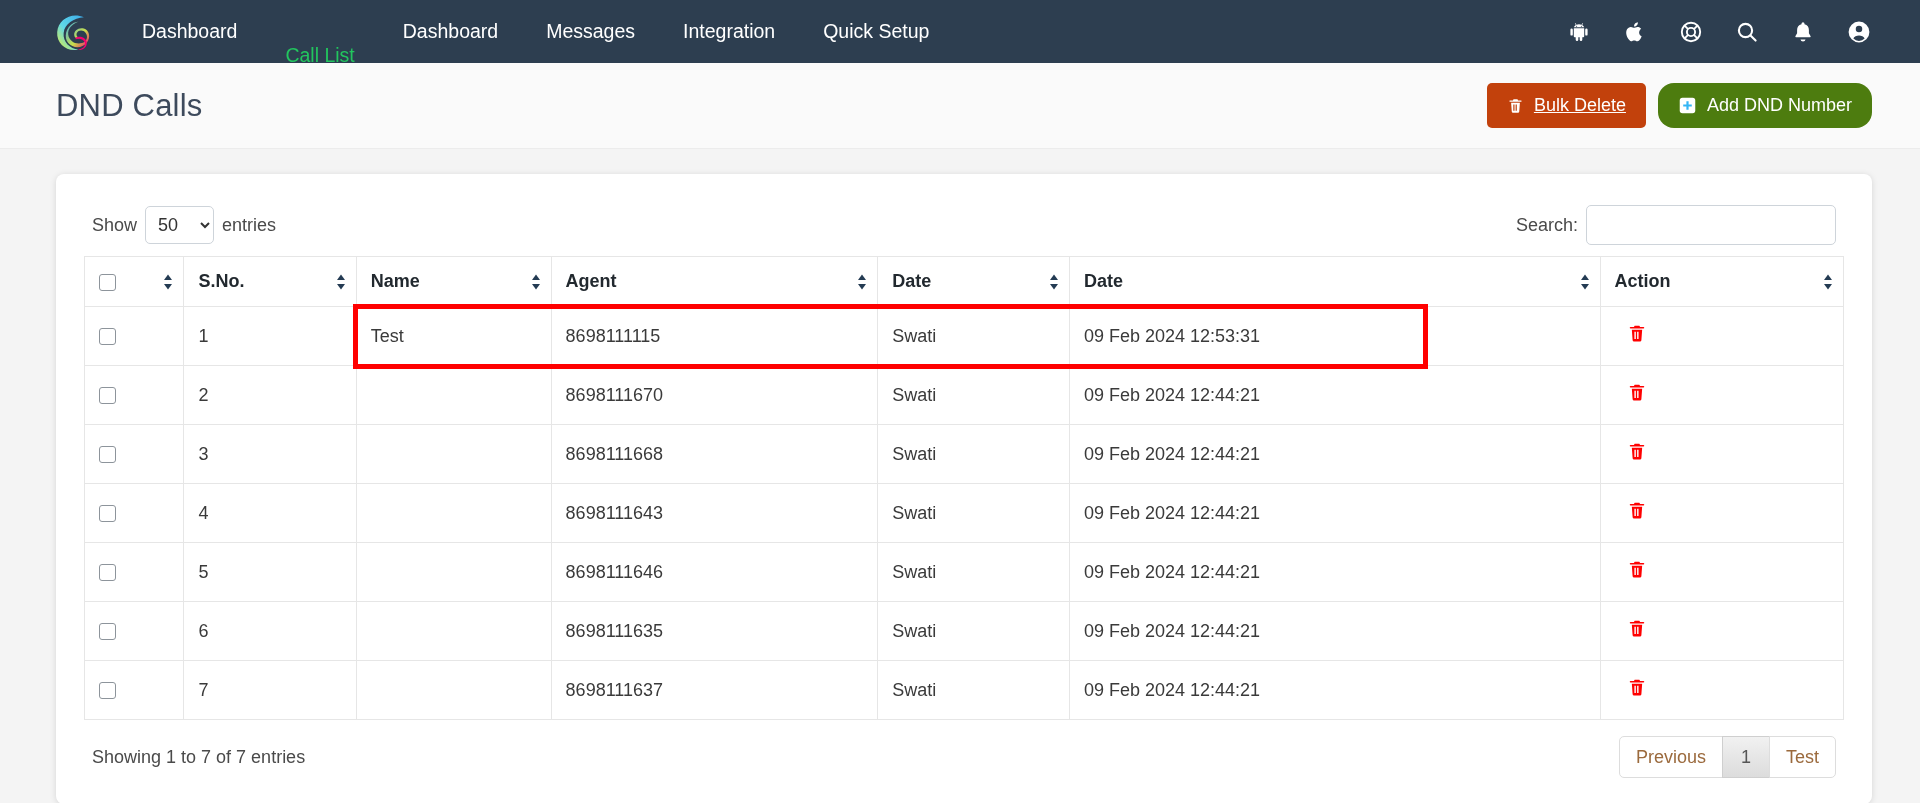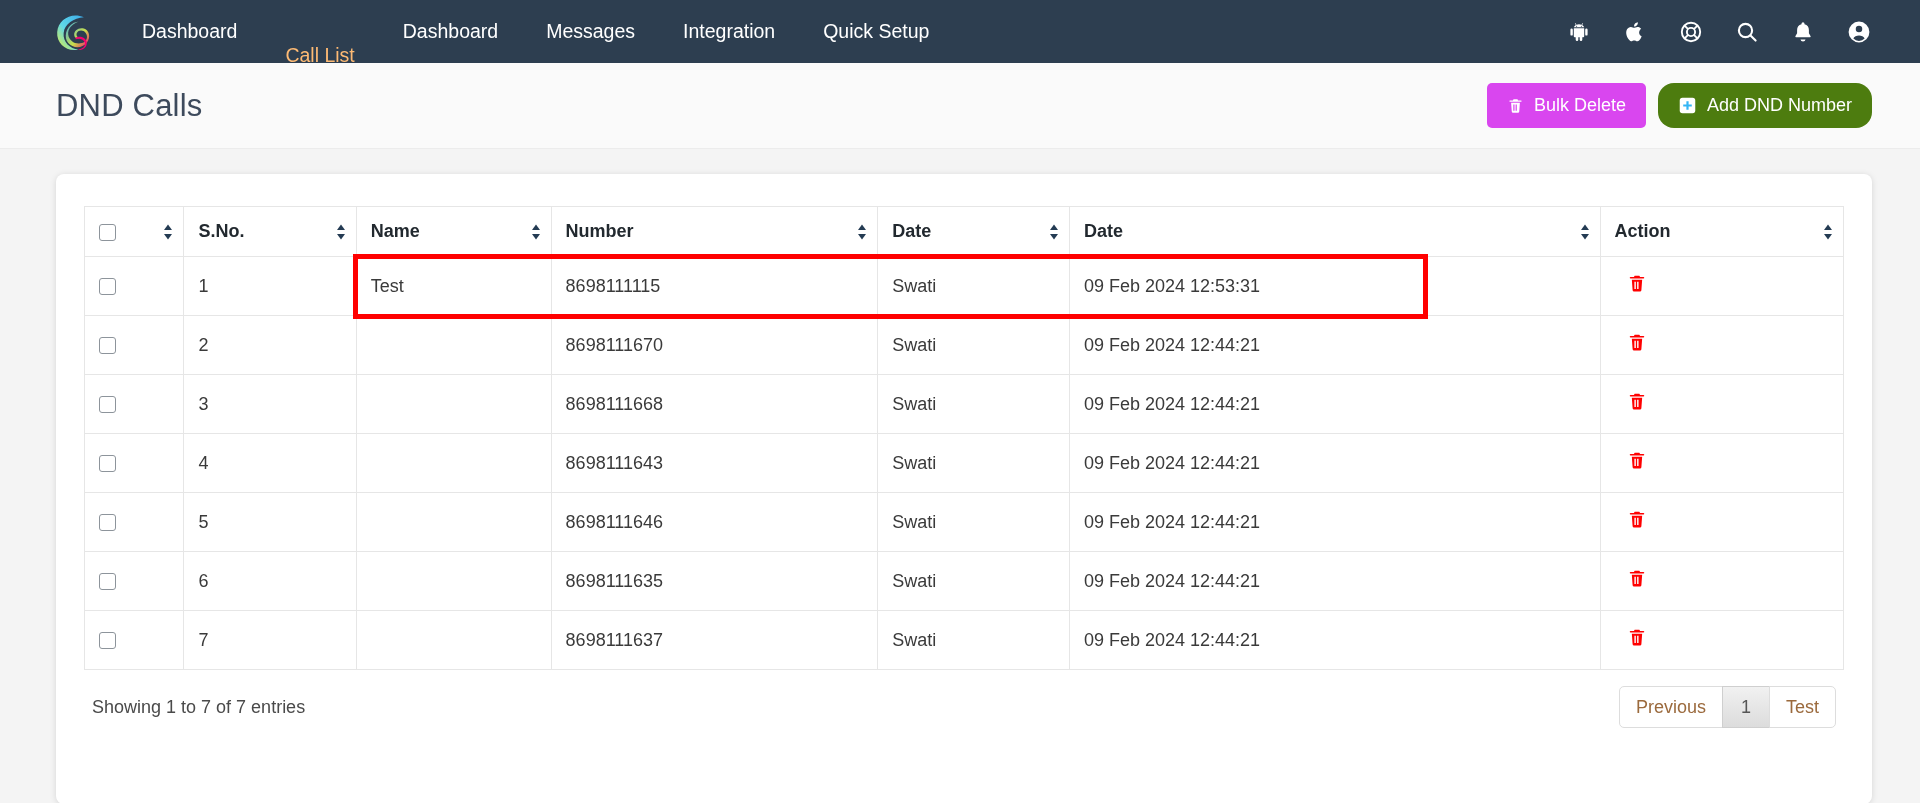--- a/index.html
+++ b/index.html
@@ -33,21 +33,21 @@
   }
   .nav-link {
     color: #ffffff;
     font-size: 19.5px;
     text-decoration: none;
     padding: 0 24px;
     line-height: 63px;
     white-space: nowrap;
     cursor: pointer;
   }
-  .nav-link.active { color: #fdba74; margin-top: 48px; }
+  .nav-link.active { color: #22c55e; margin-top: 48px; }
   .nav-right {
     margin-left: auto;
     display: flex;
     align-items: center;
     gap: 30px;
     padding-right: 16px;
   }
   .nav-icon {
     width: 26px; height: 26px;
     display: flex; align-items: center; justify-content: center;
@@ -84,21 +84,21 @@
     font-size: 18px;
     padding: 0 20px;
     height: 45px;
     display: inline-flex;
     align-items: center;
     gap: 10px;
     cursor: pointer;
     font-family: "Liberation Sans", sans-serif;
     white-space: nowrap;
   }
-  .btn-danger { background: #d946ef; }
+  .btn-danger { background: #c2410c; text-decoration: underline; }
   .btn-info   { background: #4d7c0f; border-radius: 16px; }
   .btn svg { display: block; }
 
   
   .card {
     margin: 25px 48px 0 56px;
     background: #ffffff;
     border-radius: 8px;
     box-shadow: 0 1px 6px rgba(0,0,0,0.13);
     padding: 26px 28px 0 28px;
@@ -343,20 +343,33 @@
           <path d="M10.6 6.6h2.8v4h4v2.8h-4v4h-2.8v-4h-4v-2.8h4z" fill="#33b5f5"></path>
         </svg>
       </span>
       <span>Add DND Number</span>
     </button>
   </div>
 </div>
 
 <div class="card">
 
+  <div class="table-controls">
+    <div class="length-ctl">
+      <span>Show</span>
+      <select class="length-select">
+        <option>10</option><option>25</option><option selected="">50</option><option>100</option>
+      </select>
+      <span>entries</span>
+    </div>
+    <div class="search-ctl">
+      <span>Search:</span>
+      <input class="search-input" type="text" placeholder="" style="">
+    </div>
+  </div>
 
   <div class="dt-wrap">
     <table class="dt">
       <colgroup>
         <col class="c-chk">
           <col class="c-sno">
           <col class="c-name">
           <col class="c-number">
         <col class="c-agent">
           <col class="c-date">
@@ -385,21 +398,21 @@
           <th>
             <span>Name</span>
             <span class="sort-ico">
               <svg width="10" height="16" viewBox="0 0 10 16">
                   <path d="M5 0.5 9 6H1z" fill="#243b53"></path>
                   <path d="M5 15.5 1 10h8z" fill="#243b53"></path>
                 </svg>
             </span>
           </th>
           <th>
-            <span>Number</span>
+            <span>Agent</span>
             <span class="sort-ico">
               <svg width="10" height="16" viewBox="0 0 10 16">
                   <path d="M5 0.5 9 6H1z" fill="#243b53"></path>
                   <path d="M5 15.5 1 10h8z" fill="#243b53"></path>
                 </svg>
             </span>
           </th>
           <th>
             <span>Date</span>
             <span class="sort-ico">

